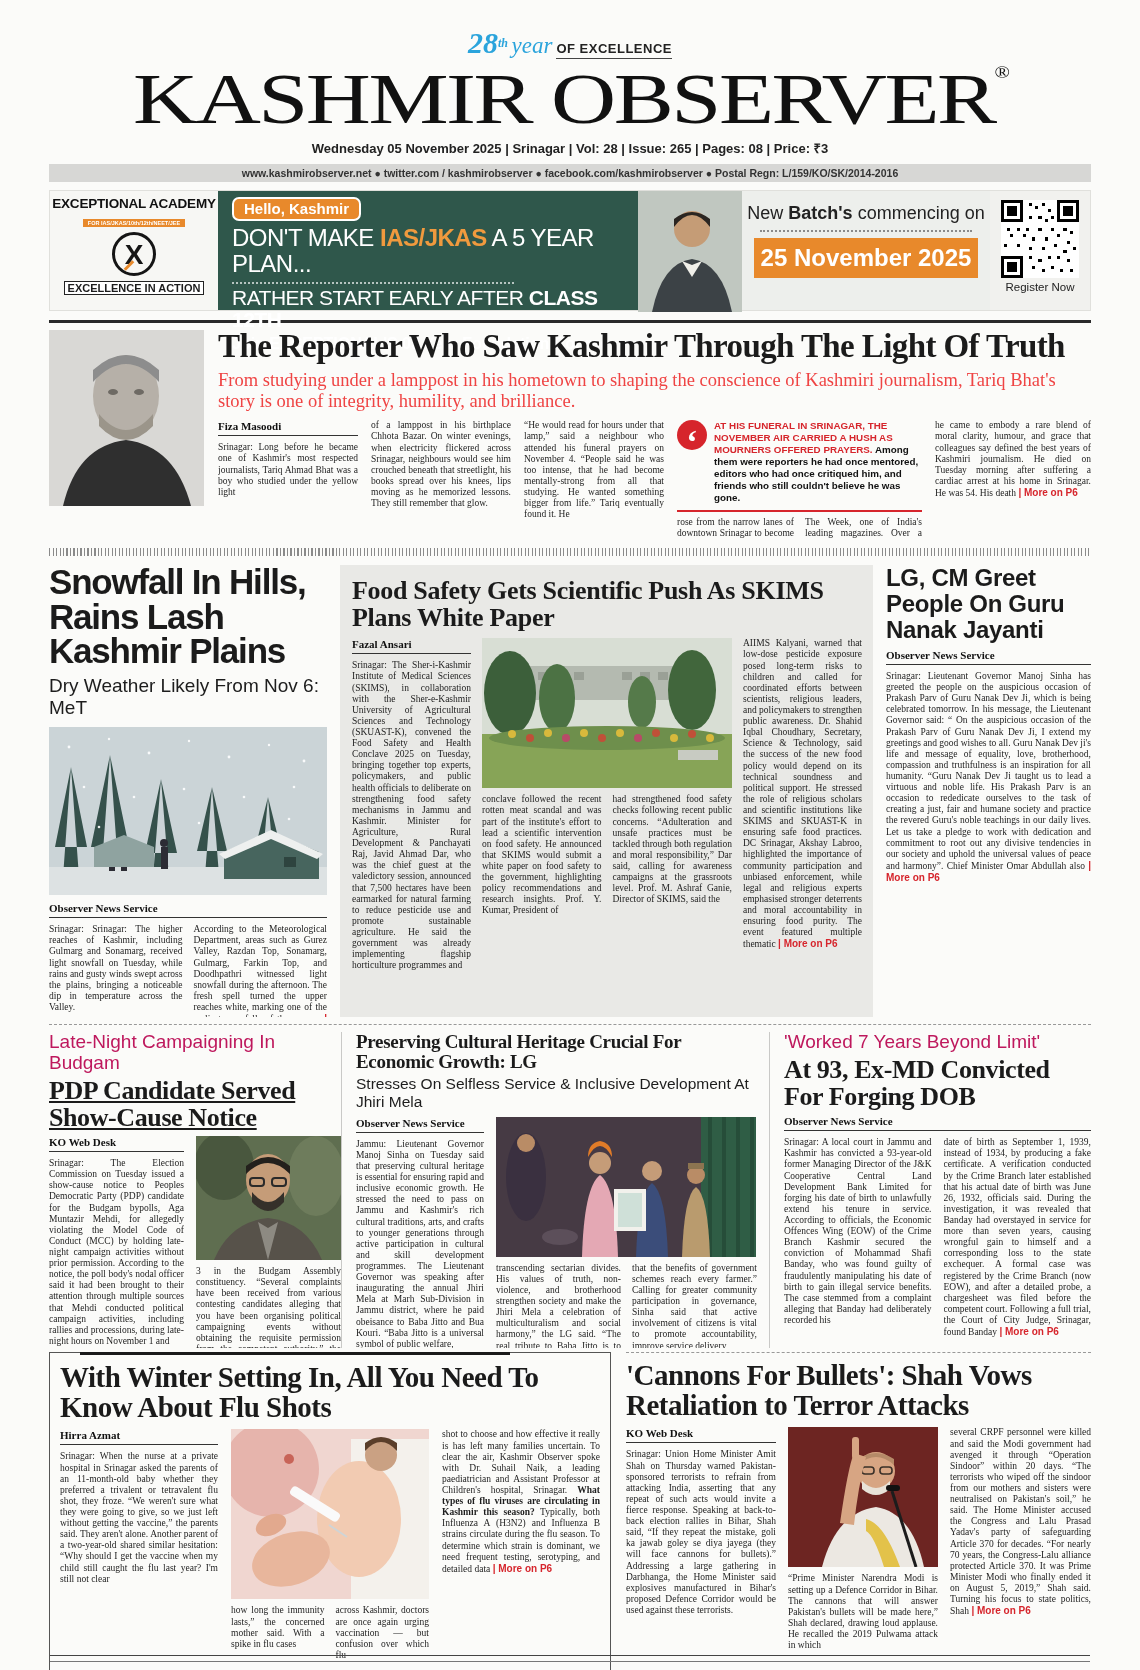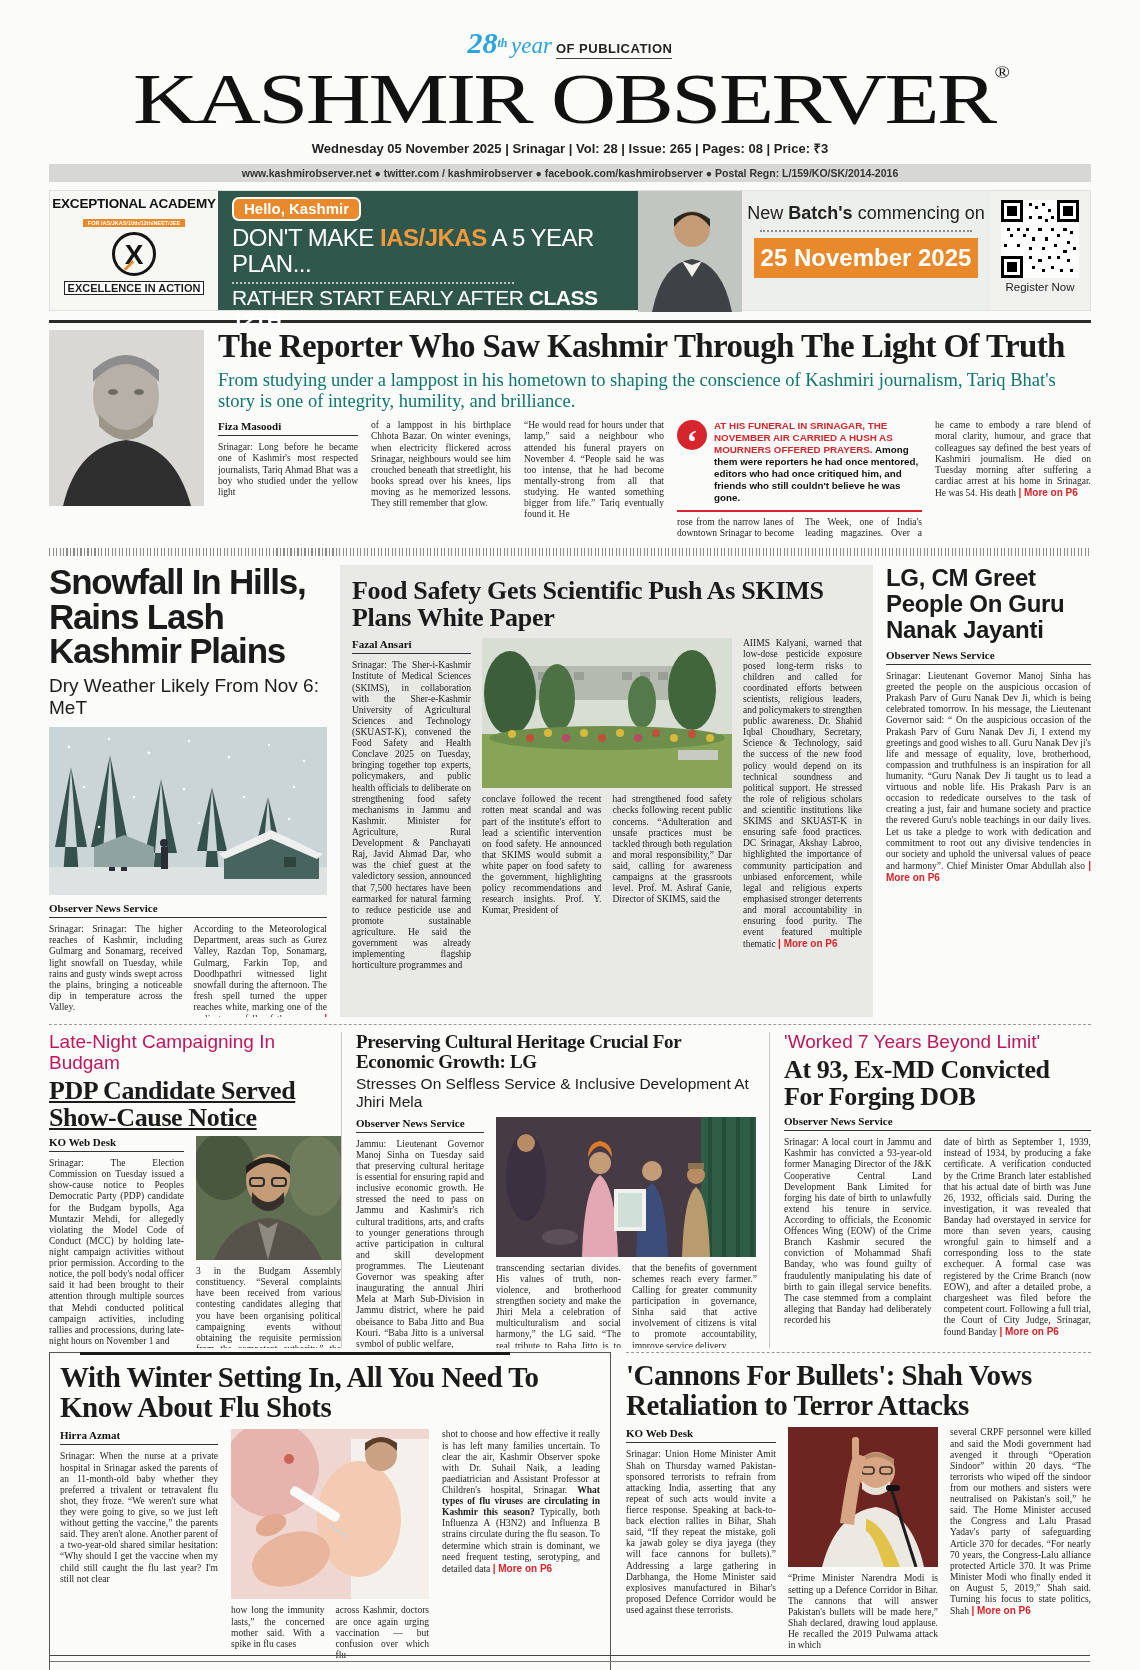--- a/index.html
+++ b/index.html
@@ -54,21 +54,21 @@
   .serifhead { font-family:"Liberation Serif", serif; font-weight:700; color:#1b1b1b; }
   .sanshead { font-family:"Liberation Sans", sans-serif; font-weight:700; color:#1b1b1b; }
   .kicker { font:400 19px/1.1 "Liberation Sans", sans-serif; color:#be185d; margin-bottom:4px; }
   .clip { overflow:hidden; }
   svg { display:block; }
 
   
   .lead { display:flex; gap:14px; }
   .lead-photo { width:155px; height:176px; flex:none; }
   .lead-head { font-size:33px; line-height:1.02; letter-spacing:-.6px; }
-  .lead-deck { font:400 18.5px/1.18 "Liberation Serif", serif; color:#0f766e; margin:6px 0 7px; }
+  .lead-deck { font:400 18.5px/1.18 "Liberation Serif", serif; color:#ef4444; margin:6px 0 7px; }
   .lead-cols { display:flex; gap:13px; height:118px; }
   .lc1,.lc2,.lc3 { width:140px; flex:none; }
   .lc4 { width:245px; flex:none; }
   .lc5 { flex:1; }
   .pq { display:flex; gap:7px; }
   .pq-icon { width:30px; height:30px; border-radius:50%; background:#d6252c; color:#fff; font:700 34px/44px "Liberation Serif", serif; text-align:center; flex:none; }
   .pq-text { font:700 9.8px/1.22 "Liberation Sans", sans-serif; color:#111; }
   .pq-red { color:#d6252c; }
   .pq-rule { border-top:2.5px solid #d6252c; margin:6px 0 5px; }
   .pq-cols { display:flex; gap:11px; }
@@ -132,21 +132,21 @@
 </style>
 </head>
 <body>
 
 <div class="page">
   <div class="inner">
 
     <header class="masthead">
       <div class="badge">
         <span class="b-num">28</span><span class="b-sup">th</span>
-        <span class="b-script">year</span><span class="b-caps">OF PUBLICATION</span>
+        <span class="b-script">year</span><span class="b-caps">OF EXCELLENCE</span>
       </div>
       <div class="mast-title">
         <span class="mast-title-inner"><span>KASHMIR OBSERVER</span><span class="tm">®</span></span>
       </div>
       <div class="dateline">Wednesday 05 November 2025  | Srinagar | Vol: 28 | Issue: 265 | Pages: 08 | Price: ₹3</div>
       <div class="webbar">www.kashmirobserver.net ● twitter.com / kashmirobserver ● facebook.com/kashmirobserver ● Postal Regn: L/159/KO/SK/2014-2016</div>
     </header>
 
     <div class="ad">
       <div class="ad-left">

